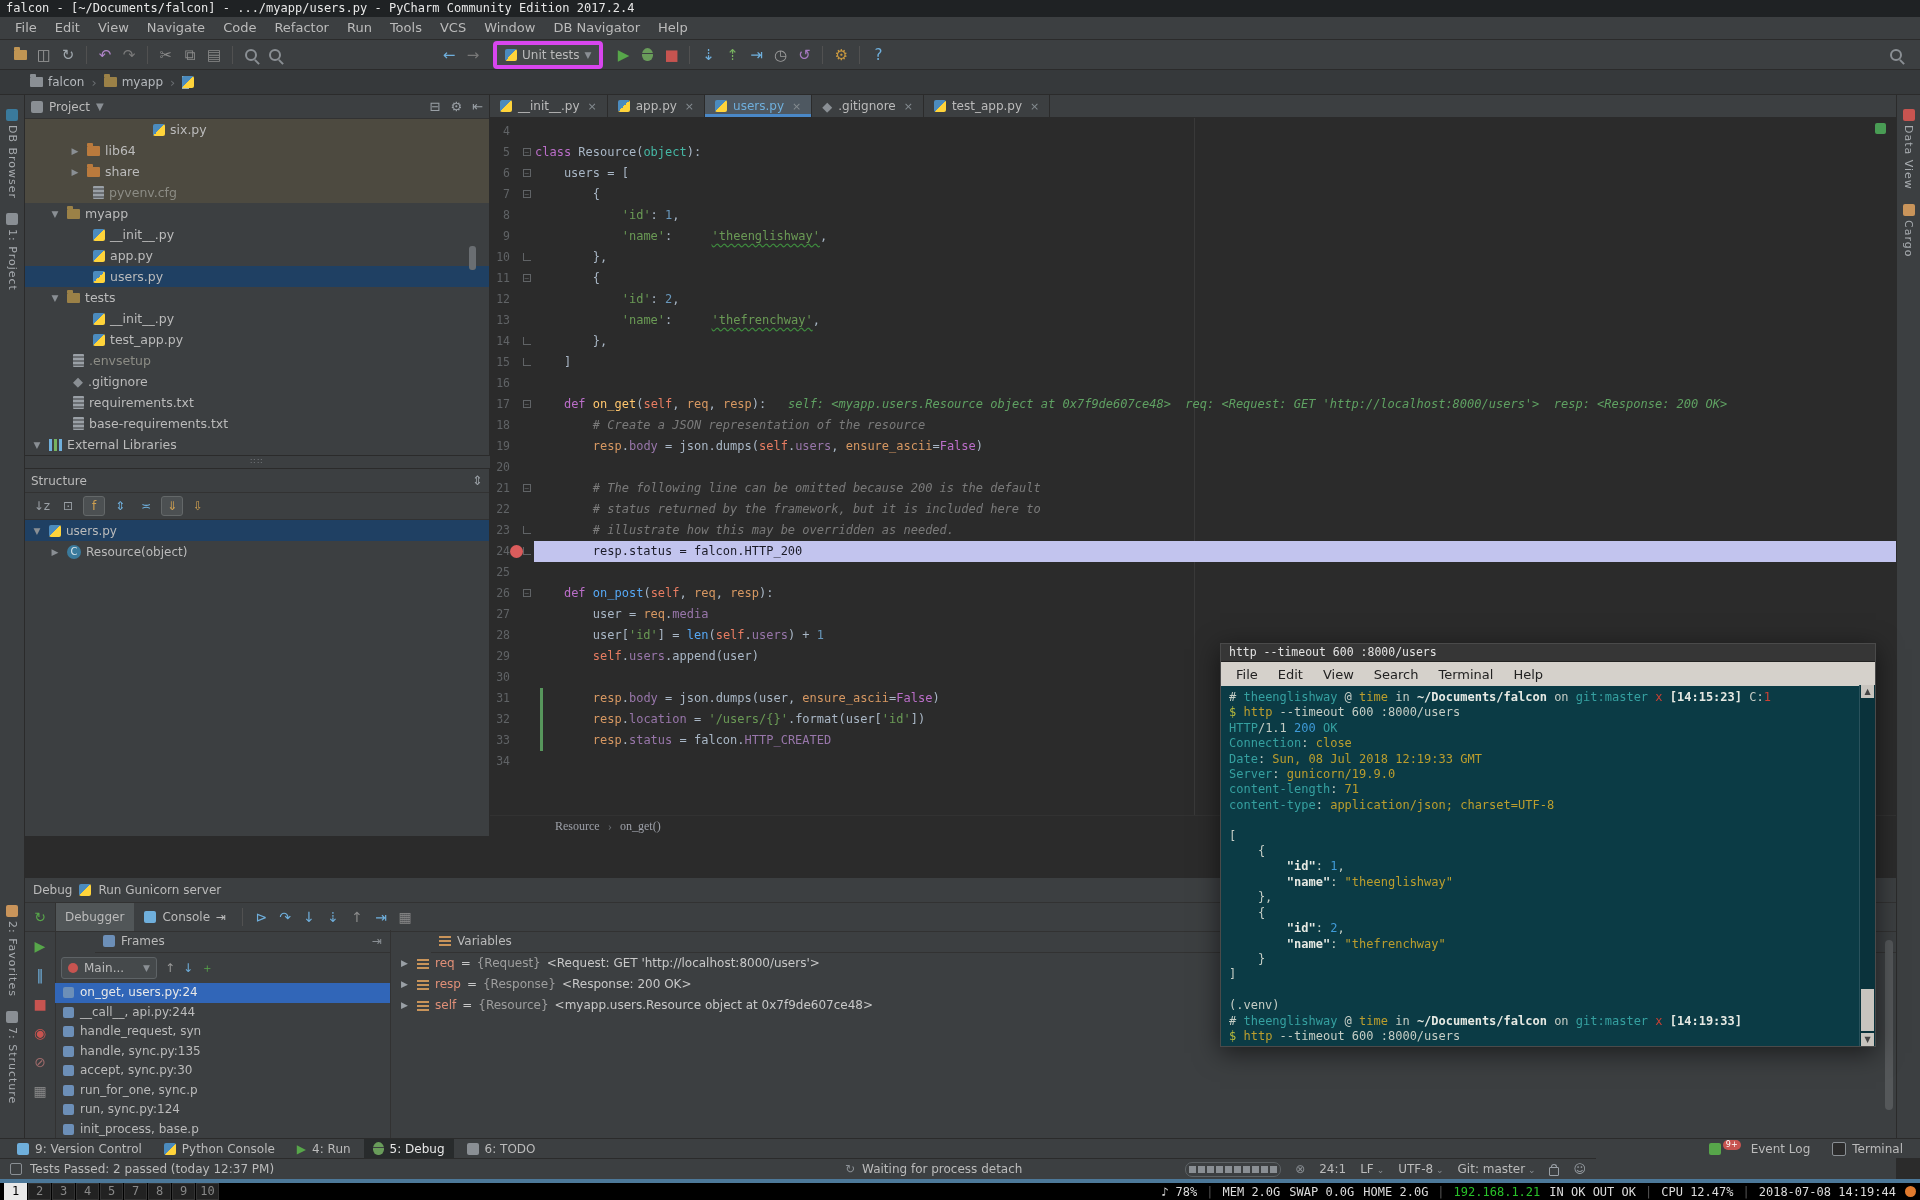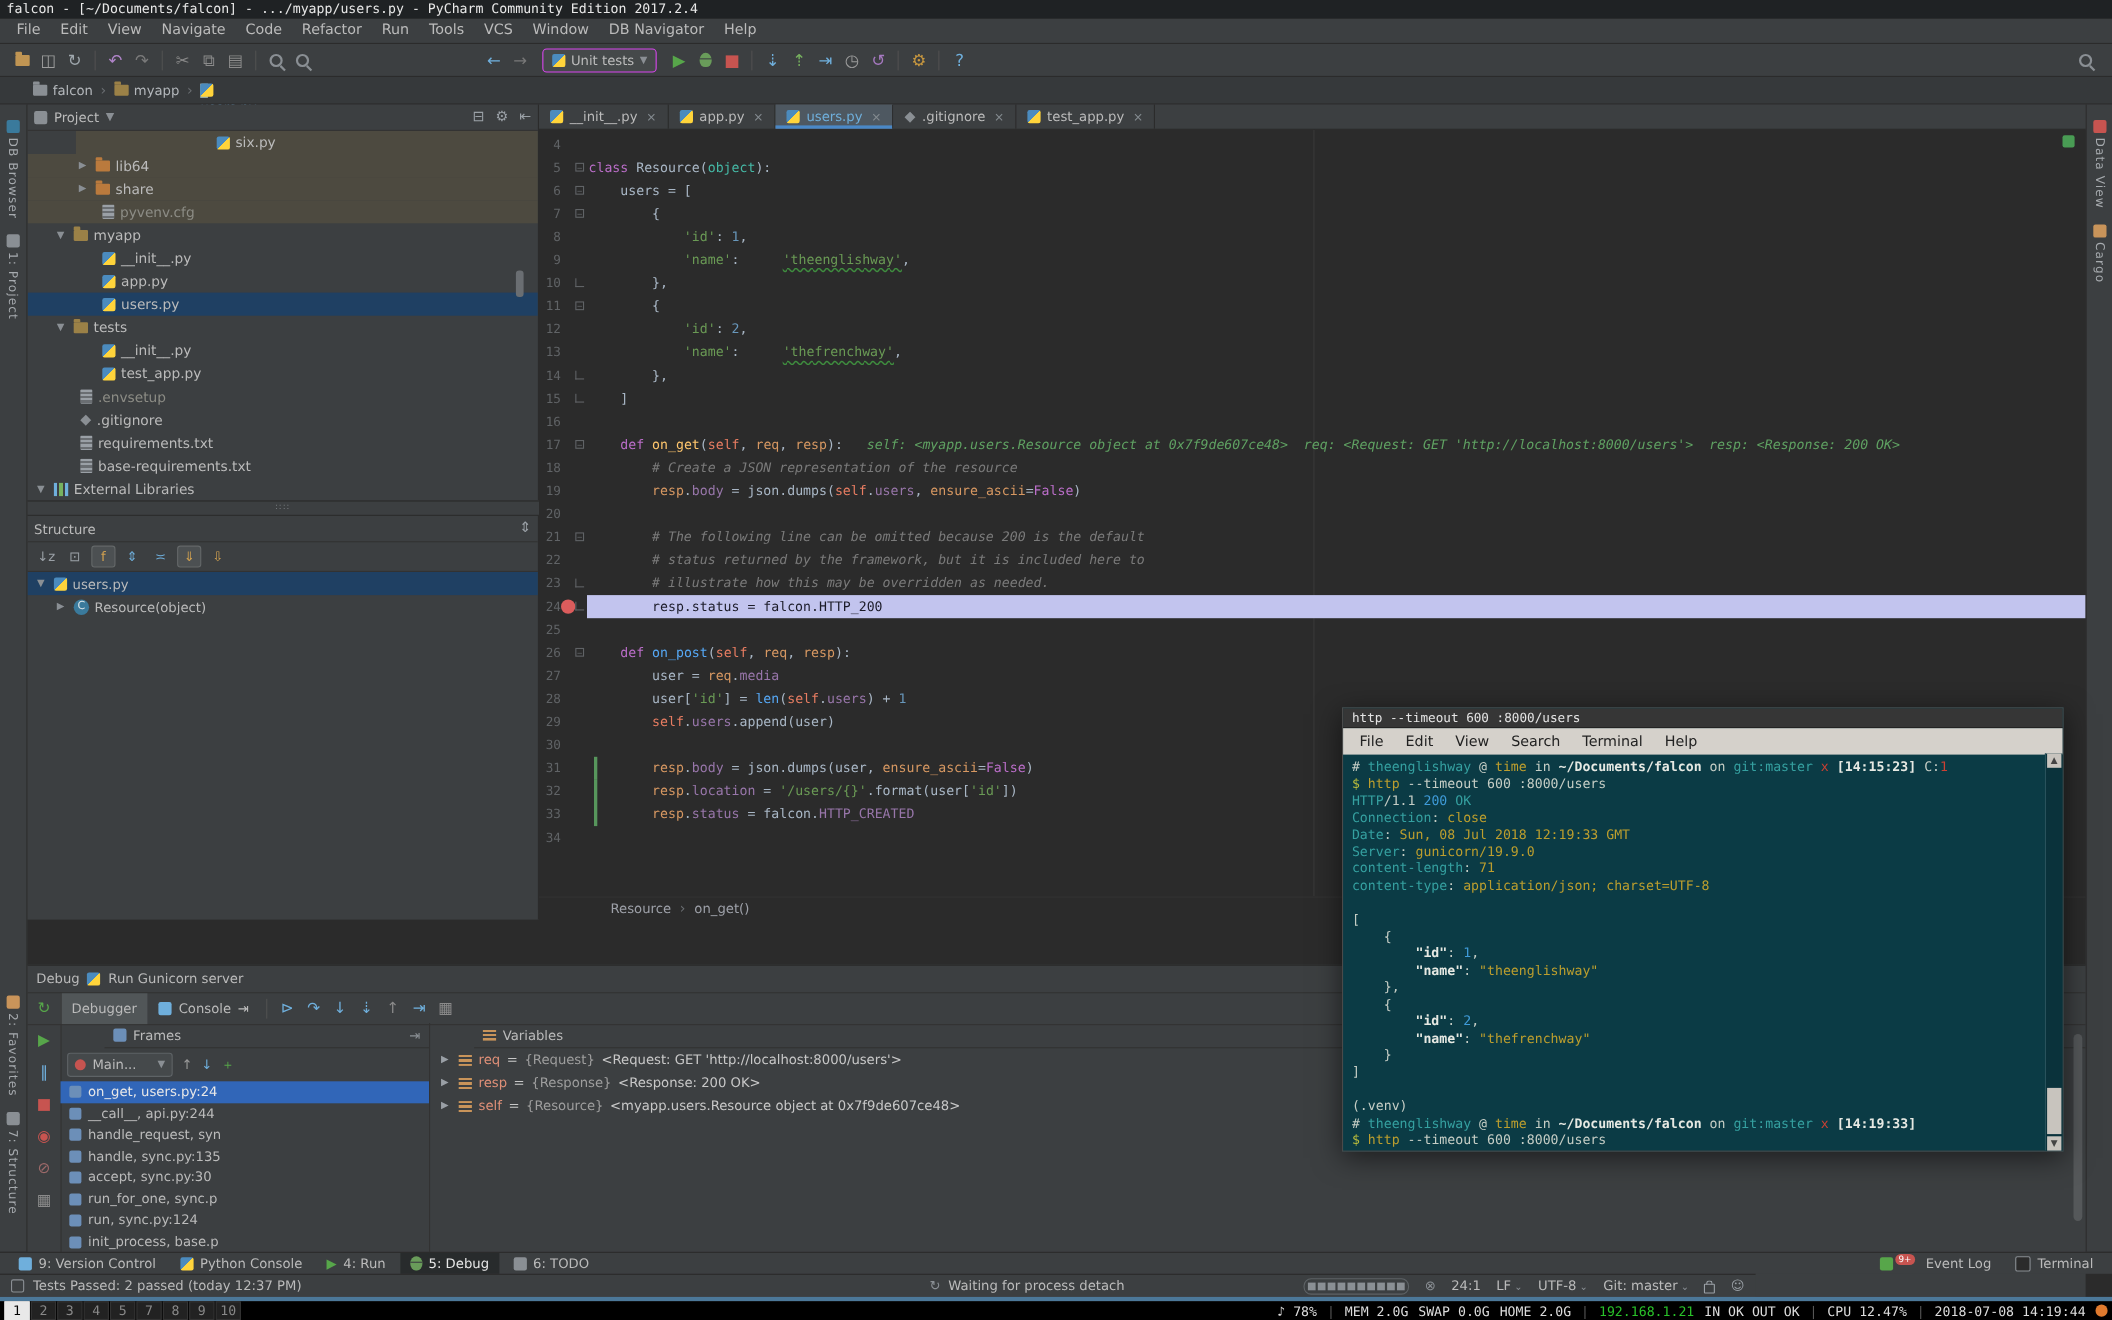--- a/index.html
+++ b/index.html
@@ -12,21 +12,21 @@
     font-family:"DejaVu Sans Mono","Liberation Mono",monospace;font-size:12px;line-height:17px;padding-left:6px;box-sizing:border-box;}
   #menubar{left:0;top:17px;width:1920px;height:23px;background:#3C3F41;border-bottom:1px solid #2B2B2B;
     display:flex;align-items:center;padding-left:6px;box-sizing:border-box;font-size:13px;color:#BBBBBB;}
   .mi{padding:0 9px;line-height:22px;}
   #toolbar{left:0;top:40px;width:1920px;height:30px;background:#3C3F41;border-bottom:1px solid #2B2B2B;
     display:flex;align-items:center;padding-left:8px;box-sizing:border-box;}
   .tico{width:24px;height:22px;display:flex;align-items:center;justify-content:center;font-size:15px;}
   .tsep{width:1px;height:18px;background:#515151;margin:0 6px;}
   .magic{position:relative;width:8px;height:8px;border:2px solid #8A8F94;border-radius:50%;}
   .magic::after{content:"";position:absolute;right:-5px;bottom:-4px;width:6px;height:2px;background:#8A8F94;transform:rotate(45deg);}
-  .combo{display:flex;align-items:center;gap:5px;border:1px solid #d946ef;background:#45494A;border-radius:4px;
+  .combo{display:flex;align-items:center;gap:5px;border:4px solid #d946ef;background:#45494A;border-radius:4px;
     height:20px;padding:0 8px;margin:0 8px;}
   .pyic{width:12px;height:12px;border-radius:2px;background:linear-gradient(135deg,#4B8BBE 50%,#FFD43B 50%);display:inline-block;flex:none;}
   .folderic{width:13px;height:10px;background:#C09553;border-radius:1px;position:relative;display:inline-block;}
   .folderic::before{content:"";position:absolute;left:0;top:-3px;width:6px;height:3px;background:#C09553;border-radius:1px 1px 0 0;}
   .folderic.gray{background:#8A8F94;}.folderic.gray::before{background:#8A8F94;}
   .folderic.pkg{background:#9B8147;}.folderic.pkg::before{background:#9B8147;}
   .folderic.venv{background:#BA7A3D;}.folderic.venv::before{background:#BA7A3D;}
   .txtic{width:11px;height:13px;background:#9AA0A6;display:inline-block;border-radius:1px;
     background-image:repeating-linear-gradient(#9AA0A6 0 2px,#6A6E72 2px 4px);}
   .extlibic{width:13px;height:12px;display:inline-block;background:
@@ -89,21 +89,21 @@
   .cl .fold.e{border-top:none;border-right:none;background:none;}
   .cl .chg{position:absolute;left:50px;top:0;width:3px;height:21px;background:var(--changed,#57965C);}
   .cl .code{position:absolute;left:45px;white-space:pre;}
   .cl.hl{background:linear-gradient(90deg,transparent 44px,var(--exec-line,#C2C4EE) 44px);}
   .tk{color:#A9B7C6;} .k{color:#BB6EC9;} .f{color:#FFC66D;} .fb{color:#56A8F5;}
   .s,.su{color:#6A9A55;} .su{text-decoration:underline;text-decoration-style:wavy;text-decoration-color:#3E8E3E;text-underline-offset:3px;margin-left:32px;}
   .n{color:#6897BB;} .c{color:#7A7A7A;font-style:italic;} .sf{color:#E87D62;}
   .pr{color:#D79862;} .at{color:#9876AA;} .bi{color:#45B8A5;} .bl{color:#56A8F5;}
   .d{color:#5FA162;font-style:italic;} .dk{color:#1B1B28;}
   #ebread{left:490px;top:815px;width:1406px;height:21px;background:#2B2B2B;border-top:1px solid #323232;
-    display:flex;align-items:center;gap:8px;padding-left:65px;box-sizing:border-box;color:#9DA0A8;}
+    display:flex;align-items:center;gap:8px;padding-left:65px;box-sizing:border-box;color:#9DA0A8;font-family:Liberation Serif, serif;}
   
   #debug{left:25px;top:877px;width:1871px;height:302px;background:#3C3F41;border-top:1px solid #2B2B2B;box-sizing:border-box;}
   #dheader{height:24px;display:flex;align-items:center;gap:7px;padding-left:8px;border-bottom:1px solid #323232;}
   #dtabs{height:28px;display:flex;align-items:center;border-bottom:1px solid #323232;padding-left:30px;}
   .dtab{display:flex;align-items:center;gap:6px;padding:0 10px;height:28px;line-height:28px;}
   .dtab.active{background:#515658;}
   .dico{width:24px;height:22px;display:flex;align-items:center;justify-content:center;font-size:14px;}
   #dstrip{position:absolute;left:0;top:24px;width:30px;bottom:0;border-right:1px solid #323232;
     display:flex;flex-direction:column;align-items:center;padding-top:4px;gap:7px;}
   #dbody{position:absolute;left:30px;top:52px;right:0;bottom:0;display:flex;}
@@ -278,21 +278,21 @@
     <span class="ttl">Project</span>
     <span class="caret">▼</span>
     <span class="hicons" id="phicons">
         <span>⊟</span>
         <span>⚙</span>
         <span>⇤</span>
       </span>
   </div>
   <div id="ptree">
       <div class="pscroll"></div>
-      <div class="trow venv" style="padding-left: 123px; margin-left: 44px;">
+      <div class="trow venv" style="padding-left: 123px;">
         <span class="arr" style="width: 0px;"></span>
         <span class="pyic"></span>
         <span class="lbl">six.py</span>
       </div>
       <div class="trow venv" style="padding-left: 43px;">
         <span class="arr">▶</span>
         <span class="folderic venv"></span>
         <span class="lbl">lib64</span>
       </div>
       <div class="trow venv" style="padding-left: 43px;">

